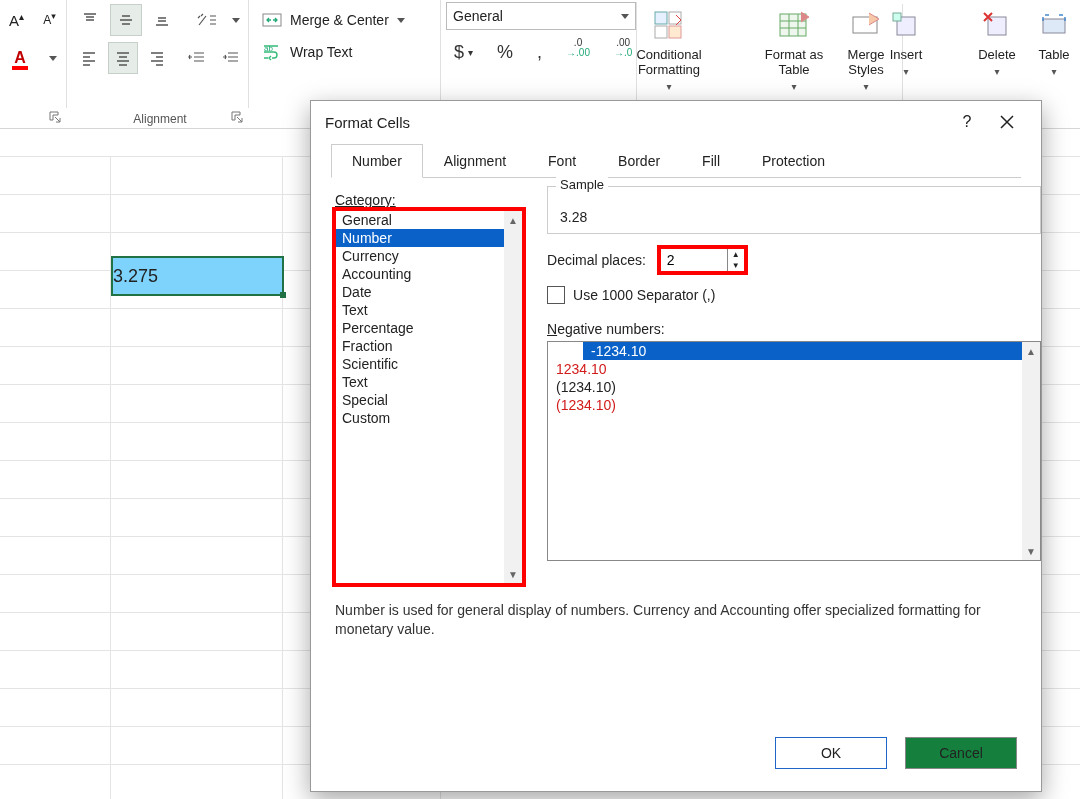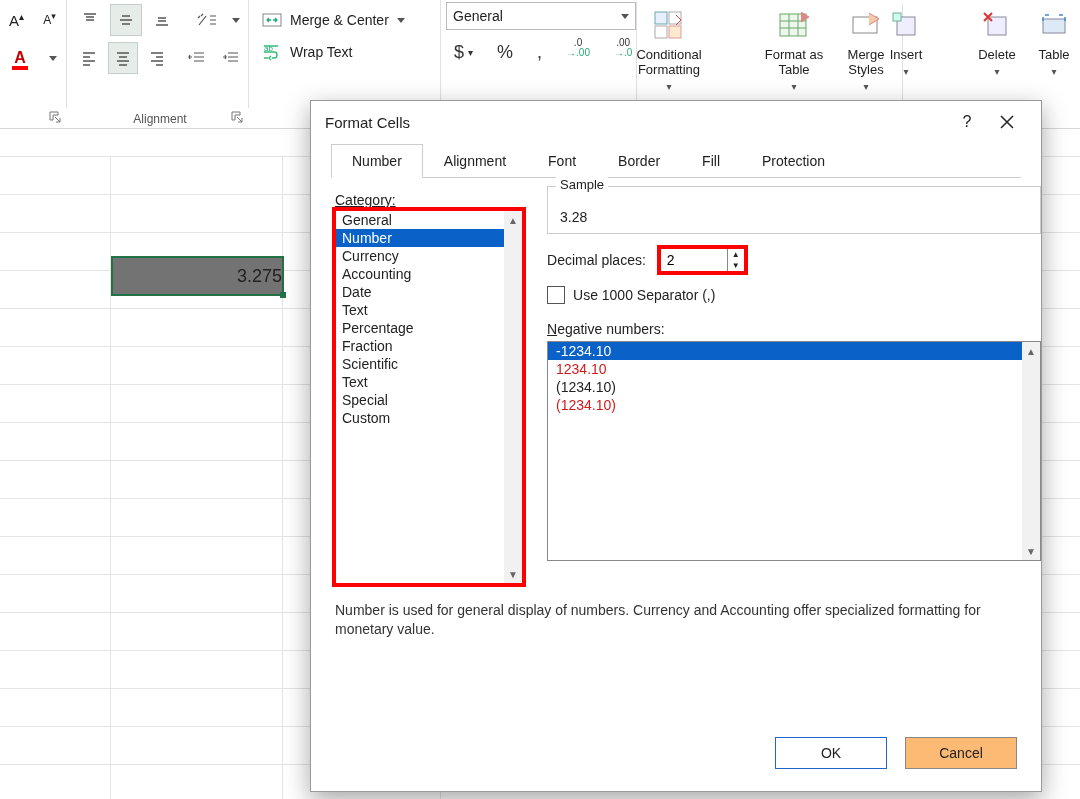--- a/index.html
+++ b/index.html
@@ -9,21 +9,21 @@
   .ribbon{position:absolute;left:0;right:0;top:0;height:128px;background:#fff;border-bottom:1px solid #d6d6d6;}
   .rgroup{position:absolute;top:0;bottom:20px;border-right:1px solid #e0e0e0;}
   .rgroup .glabel{position:absolute;bottom:-18px;left:0;right:0;text-align:center;font-size:12px;color:#555;}
   .rbtn{display:inline-flex;align-items:center;justify-content:center;border:1px solid transparent;background:transparent;height:30px;padding:0 4px;margin:2px;cursor:default;}
   .rbtn.sm{width:30px;}
   .rbtn.sel{background:#e6ece7;border-color:#c6d0c8;}
   .ribbon .launcher{position:absolute;right:4px;bottom:-16px;width:14px;height:14px;}
   .ch.sel{background:#d8e4da;border:1px solid #2f7d3a;color:#2f7d3a;}
   .gline-v{position:absolute;top:156px;bottom:0;width:0;border-left:1px solid #e4e4e4;}
   .gline-h{position:absolute;left:0;right:0;height:0;border-top:1px solid #e4e4e4;}
-  .cell-sel{position:absolute;border:2px solid #217346;background:#737373;text-align:right;line-height:36px;font-size:18px;color:#222;}
+  .cell-sel{position:absolute;border:2px solid #217346;background:#7dd3fc;text-align:left;line-height:36px;font-size:18px;color:#222;}
   .cell-sel::after{content:"";position:absolute;right:-4px;bottom:-4px;width:6px;height:6px;background:#217346;}
 
   
   .dialog{position:absolute;left:310px;top:100px;width:730px;height:690px;background:#fff;border:1px solid #999;box-shadow:0 8px 24px rgba(0,0,0,.35);}
   .dialog .titlebar{height:42px;display:flex;align-items:center;padding:0 14px;font-size:15px;}
   .dialog .titlebar .spacer{flex:1;}
   .dialog .tb-btn{width:40px;height:40px;display:flex;align-items:center;justify-content:center;font-size:16px;cursor:default;}
   .tabs{display:flex;border-bottom:1px solid #ccc;margin:0 20px;}
   .tab{padding:8px 20px;border:1px solid transparent;border-bottom:none;position:relative;top:1px;font-size:14px;cursor:default;}
   .tab.active{border-color:#ccc;border-bottom:1px solid #fff;background:#fff;}
@@ -47,26 +47,26 @@
   .spin input{border:none;width:54px;padding:0 6px;font-size:14px;height:20px;outline:none;}
   .spin .btns{display:flex;flex-direction:column;width:16px;border-left:1px solid #888;}
   .spin .btns div{height:11px;display:flex;align-items:center;justify-content:center;font-size:8px;line-height:8px;cursor:default;}
   .chk{display:inline-flex;align-items:center;margin-top:14px;}
   .chk .box{width:16px;height:16px;border:1px solid #555;margin-right:8px;}
   .neglist{margin-top:4px;border:1px solid #888;height:218px;position:relative;overflow:hidden;}
   .neglist .scroll{position:absolute;right:0;top:0;bottom:0;width:18px;background:#f1f1f1;}
   .neglist .scroll .up,.neglist .scroll .dn{position:absolute;left:0;right:0;height:18px;display:flex;align-items:center;justify-content:center;color:#666;font-size:10px;}
   .neglist .scroll .up{top:0;} .neglist .scroll .dn{bottom:0;}
   .negitem{padding:1px 8px;font-size:14px;cursor:default;}
-  .negitem.sel{background:#0a62c9;color:#fff;}
+  .negitem.sel{background:#0a62c9;color:#fff;margin-left:35px;}
   .negitem.red{color:#d21b1b;}
 
   .desc{position:absolute;left:24px;right:24px;top:500px;font-size:14px;color:#333;line-height:1.35;}
   .dlg-footer{position:absolute;right:24px;bottom:22px;display:flex;gap:18px;}
-  .btn{width:110px;height:30px;border:1.5px solid #888;background:#fdba74;display:flex;align-items:center;justify-content:center;cursor:default;font-size:14px;}
+  .btn{width:110px;height:30px;border:1.5px solid #888;background:#15803d;display:flex;align-items:center;justify-content:center;cursor:default;font-size:14px;}
   .btn.primary{border-color:#1e66c7;background:#fff;}
 
   
   .bigbtn{position:absolute;top:4px;text-align:center;font-size:13px;cursor:default;}
   .bigbtn .ic{height:44px;display:flex;align-items:center;justify-content:center;}
   .bigbtn .txt{line-height:1.15;}
   .chev{font-size:10px;color:#555;}
 
   .number-fmt{position:absolute;left:446px;top:2px;width:190px;}
   .combo{border:1px solid #bbb;height:26px;display:flex;align-items:center;padding:0 6px;justify-content:space-between;background:#fff;}

